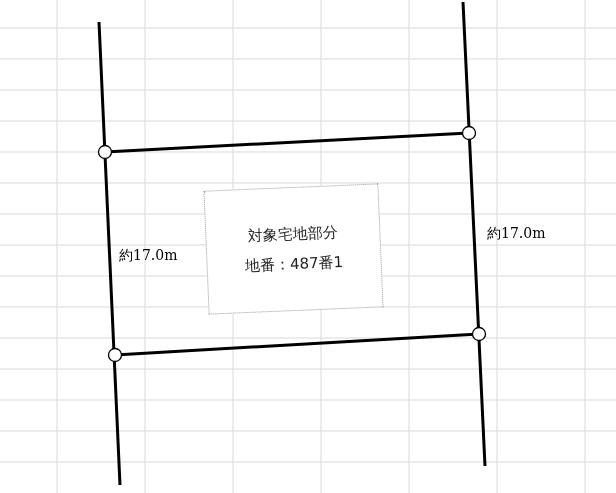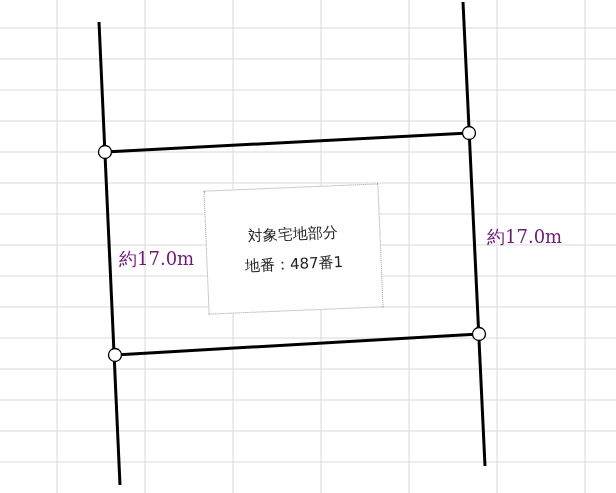--- a/index.html
+++ b/index.html
@@ -1,19 +1,19 @@
 <!DOCTYPE html>
 <html><head>
 <meta charset="utf-8">
 <style>
   html, body { margin: 0; padding: 0; background: #ffffff; }
   body { width: 616px; height: 493px; position: relative; overflow: hidden; font-family: "DejaVu Sans", sans-serif; }
   #grid { position: absolute; left: 0; top: 0; width: 616px; height: 493px; }
   #drawing { position: absolute; left: 0; top: 0; width: 616px; height: 493px; }
-  .label { position: absolute; font-family: "DejaVu Serif", "Liberation Serif", serif; font-size: 18px; color: #701a75; white-space: nowrap; }
+  .label { position: absolute; font-family: "DejaVu Serif", "Liberation Serif", serif; font-size: 14px; color: #000000; white-space: nowrap; }
   .box {
     position: absolute; left: 206px; top: 187px; width: 173px; height: 122px;
     border: 1px dotted #9a9a9a; background: #ffffff;
     transform: rotate(-2.4deg); transform-origin: center center;
     display: flex; flex-direction: column; align-items: center; justify-content: center;
     font-family: "DejaVu Sans", "Liberation Sans", sans-serif; font-size: 15px; color: #222; line-height: 30px;
   }
 </style>
 </head>
 <body>

